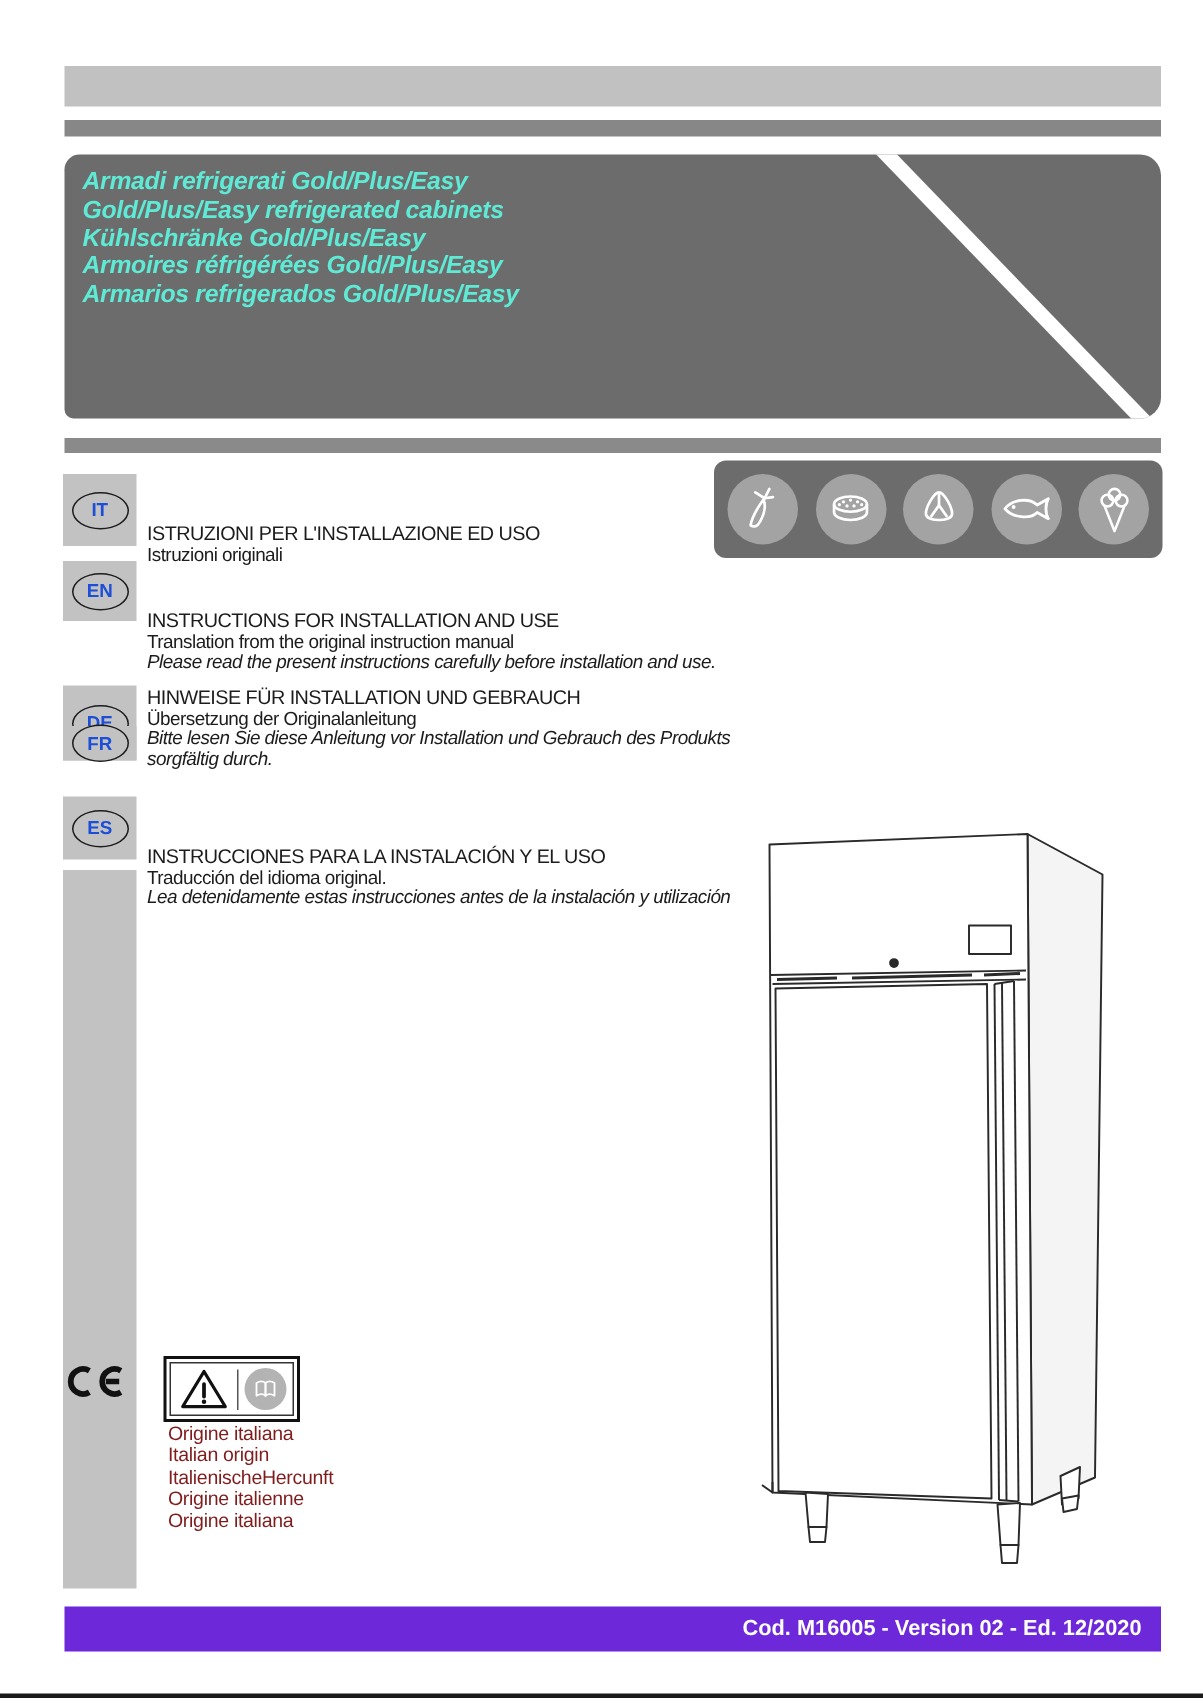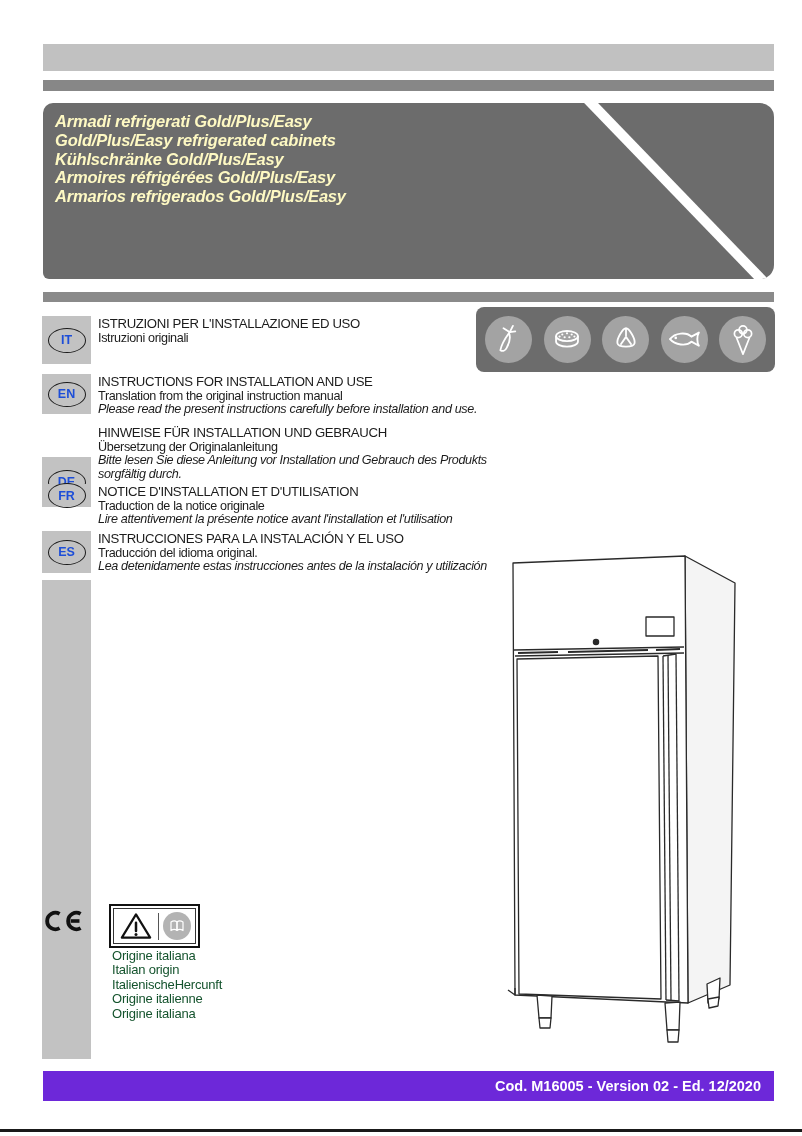--- a/index.html
+++ b/index.html
@@ -16,21 +16,21 @@
   .header-box{
     position:absolute;left:43px;top:103px;width:731px;height:176px;background:#6c6c6c;
     border-radius:10px 14px 14px 6px;overflow:hidden;
   }
   .header-stripe{
     position:absolute;left:630px;top:-65px;width:10px;height:310px;background:#ffffff;
     transform:rotate(-44deg);
   }
   .header-titles{position:absolute;left:12px;top:9px;}
   .header-titles div{
-    font-size:16.5px;font-weight:bold;font-style:italic;color:#fef9c3;line-height:18.8px;
+    font-size:16.5px;font-weight:bold;font-style:italic;color:#5eead4;line-height:18.8px;
     letter-spacing:-0.2px;
   }
 
   
   .food-box{
     position:absolute;left:476px;top:307px;width:299px;height:65px;background:#6c6c6c;
     border-radius:8px;display:flex;align-items:center;justify-content:space-between;
     padding:0 9px;box-sizing:border-box;
   }
   .food-circle{
@@ -42,21 +42,21 @@
   .lang-row{position:absolute;left:42px;display:flex;align-items:flex-start;}
   .lang-block{
     width:49px;background:#c2c2c2;display:flex;align-items:center;justify-content:center;
     flex:0 0 auto;
   }
   .lang-badge{
     width:36px;height:23px;border:1.6px solid #1c1c1c;border-radius:50%;
     display:flex;align-items:center;justify-content:center;
     font-size:12.5px;font-weight:600;letter-spacing:0;color:#1d4ed8;background:transparent;
   }
-  .lang-text{margin-left:7px;width:402px;padding-top:1px;}
+  .lang-text{margin-left:7px;width:402px;padding-top:1px;margin-top:32px;}
   .lang-title{font-size:13.2px;line-height:14.6px;letter-spacing:-0.35px;}
   .lang-sub{font-size:12.6px;line-height:13.8px;letter-spacing:-0.35px;}
   .lang-note{font-size:12.6px;line-height:13.8px;font-style:italic;letter-spacing:-0.35px;}
 
   
   .left-strip{position:absolute;left:42px;top:580px;width:49px;height:479px;background:#c2c2c2;}
 
   
   .ce-mark{position:absolute;left:43px;top:904px;}
 
@@ -66,21 +66,21 @@
   }
   .warn-inner{border:1px solid #333;display:flex;align-items:center;padding:2px 4px;}
   .warn-divider{width:1px;height:27px;background:#555;margin:0 4px;}
   .book-circle{
     width:28px;height:28px;border-radius:50%;background:#b3b3b3;
     display:flex;align-items:center;justify-content:center;
   }
 
   
   .origin-lines{position:absolute;left:112px;top:949px;}
-  .origin-lines div{font-size:13px;line-height:14.4px;letter-spacing:-0.2px;color:#14532d;}
+  .origin-lines div{font-size:13px;line-height:14.4px;letter-spacing:-0.2px;color:#7f1d1d;}
 
   
   .footer-bar{
     position:absolute;left:43px;top:1071px;width:731px;height:30px;background:#6d28d9;
     display:flex;align-items:center;justify-content:flex-end;box-sizing:border-box;padding-right:13px;
   }
   .footer-text{font-size:14.5px;font-weight:bold;color:#ffffff;letter-spacing:0;}
   .bottom-line{position:absolute;left:0;top:1129px;width:802px;height:3px;background:#1a1a1a;}
 
   
@@ -193,25 +193,20 @@
     <div class="lang-text">
       <div class="lang-title">HINWEISE FÜR INSTALLATION UND GEBRAUCH</div>
       <div class="lang-sub">Übersetzung der Originalanleitung</div>
       <div class="lang-note">Bitte lesen Sie diese Anleitung vor Installation und Gebrauch des Produkts sorgfältig durch.</div>
     </div>
   </div>
 
   <div class="lang-row" style="top:484px;">
     <div class="lang-block" style="height:23px;">
       <div class="lang-badge">FR</div>
-    </div>
-    <div class="lang-text">
-      <div class="lang-title">NOTICE D'INSTALLATION ET D'UTILISATION</div>
-      <div class="lang-sub">Traduction de la notice originale</div>
-      <div class="lang-note">Lire attentivement la présente notice avant l'installation et l'utilisation</div>
     </div>
   </div>
 
   <div class="lang-row" style="top:531px;">
     <div class="lang-block" style="height:42px;">
       <div class="lang-badge">ES</div>
     </div>
     <div class="lang-text">
       <div class="lang-title">INSTRUCCIONES PARA LA INSTALACIÓN Y EL USO</div>
       <div class="lang-sub">Traducción del idioma original.</div>

